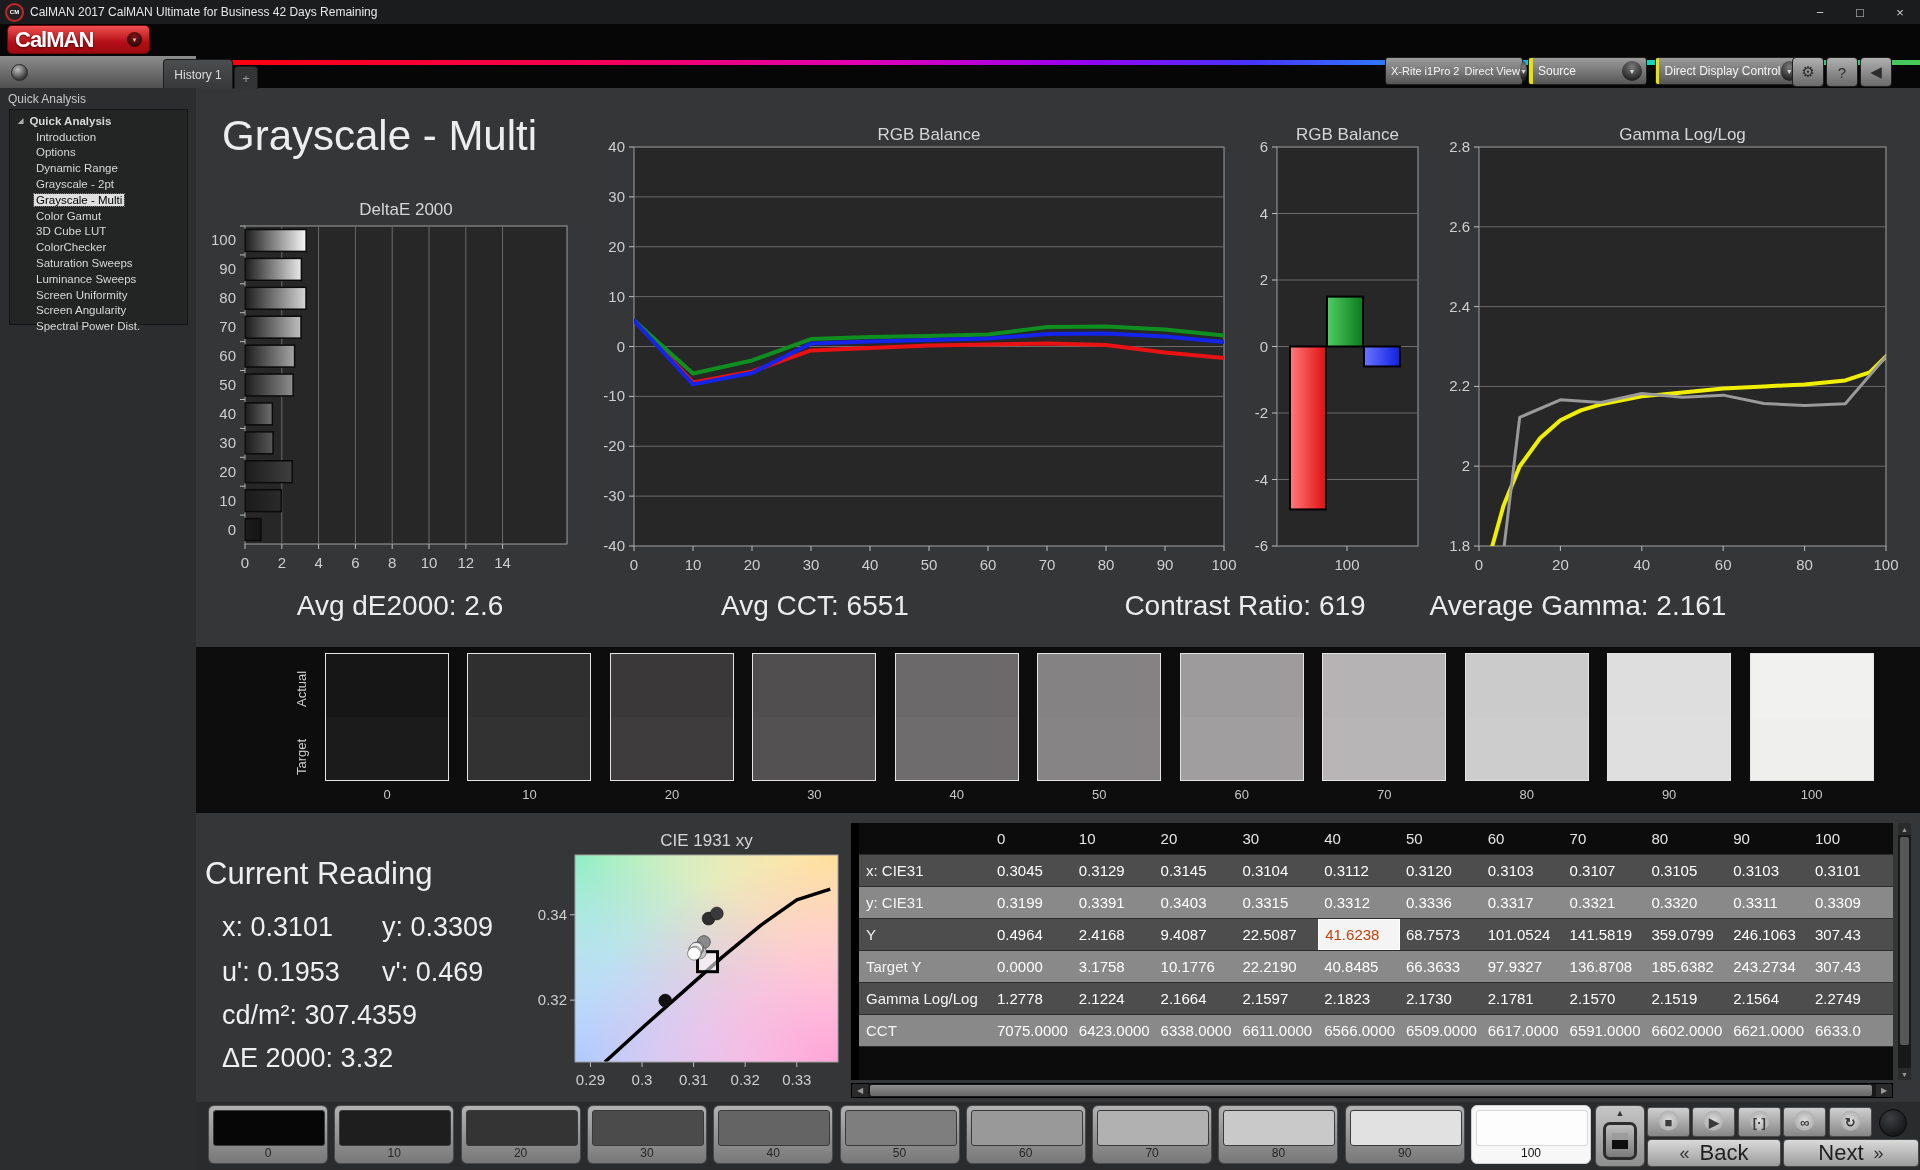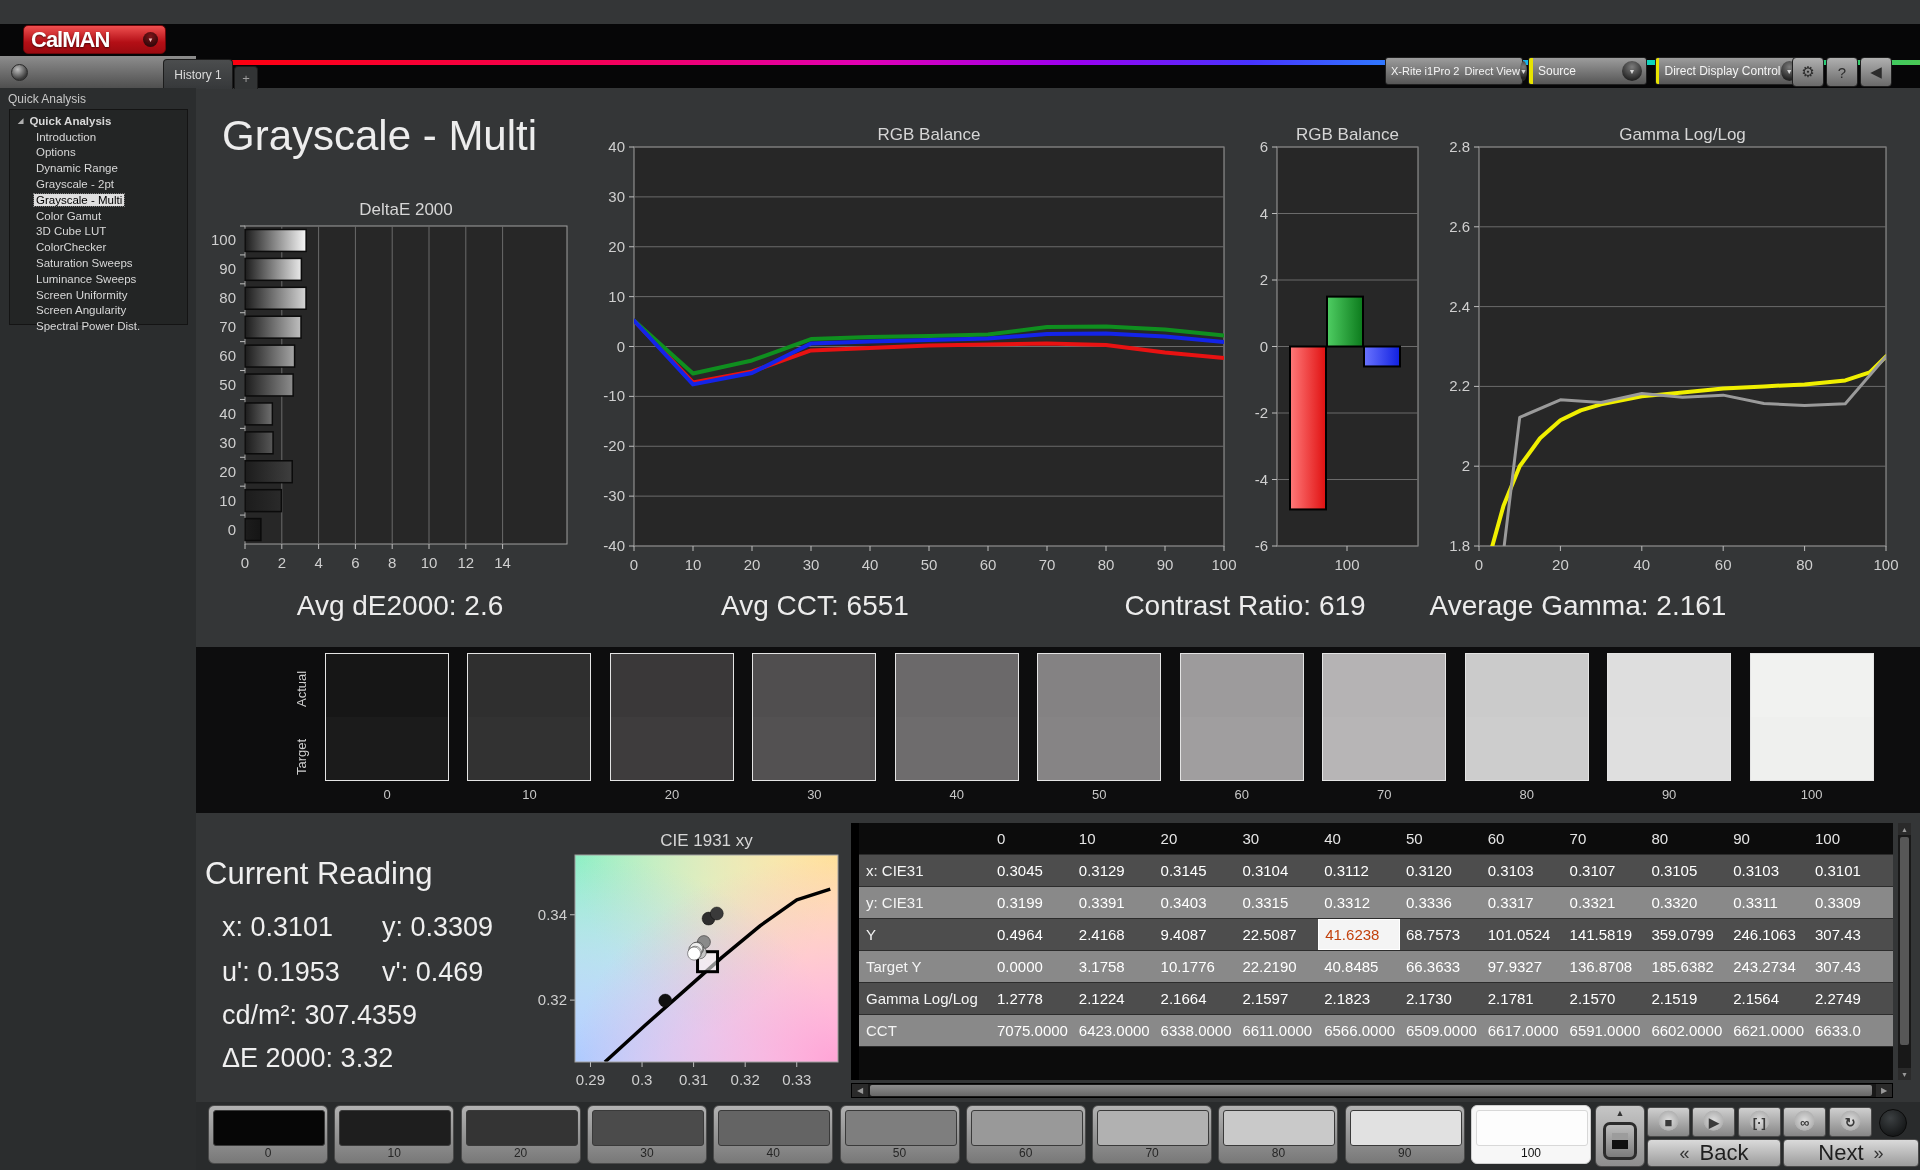--- a/index.html
+++ b/index.html
@@ -5,21 +5,21 @@
   html,body{margin:0;padding:0;background:#000;}
   #app{position:relative;width:1920px;height:1170px;background:#343637;font-family:"Liberation Sans",sans-serif;overflow:hidden;}
   
   #titlebar{position:absolute;left:0;top:0;width:1920px;height:24px;background:#1a1c1d;color:#e8e8e8;display:flex;align-items:center;font-size:12px;}
   #app-icon{width:15px;height:15px;border-radius:50%;background:#222;border:2px solid #c22728;color:#fff;font-size:6px;font-weight:bold;display:flex;align-items:center;justify-content:center;margin:0 6px 0 5px;}
   #win-title{flex:1;}
   .win-btn{width:40px;height:24px;display:flex;align-items:center;justify-content:center;color:#cfcfcf;font-size:13px;}
   
   #topband{position:absolute;left:0;top:24px;width:1920px;height:64px;background:#060607;}
   #rainbow{position:absolute;left:158px;top:36px;width:1762px;height:5px;background:linear-gradient(90deg,#ff0000 0%,#f40058 25%,#e100b4 40%,#9b00f0 52%,#4733ff 62%,#2e7bff 70%,#19b7e8 78%,#0ddbb4 86%,#20d080 93%,#4ac855 100%);}
-  #logo{position:absolute;left:7px;top:25px;width:143px;height:29px;background:linear-gradient(#ef5050,#b40f16 60%,#9c0a10);border:1px solid #70060a;border-radius:5px;display:flex;align-items:center;padding:8px 7px;box-sizing:border-box;margin-left:16px;}
+  #logo{position:absolute;left:7px;top:25px;width:143px;height:29px;background:linear-gradient(#ef5050,#b40f16 60%,#9c0a10);border:1px solid #70060a;border-radius:5px;display:flex;align-items:center;padding:8px 7px;box-sizing:border-box;}
   #logo .lg-text{font-size:22px;font-weight:bold;color:#fff;letter-spacing:-1px;text-shadow:0 1px 2px rgba(0,0,0,.6);flex:1;}
   .red-arrow{width:15px;height:15px;border-radius:50%;background:radial-gradient(circle at 50% 30%,#7e1418,#30080a 75%);color:#f0b8b8;font-size:6px;display:flex;align-items:center;justify-content:center;}
   #sidebar-top{position:absolute;left:0;top:56px;width:196px;height:32px;background:linear-gradient(#8d8d8d,#4f4f4f);}
   #radio-btn{position:absolute;left:11px;top:8px;width:15px;height:15px;border-radius:50%;background:radial-gradient(circle at 38% 30%,#c0c0c0,#3a3a3a 70%);border:1px solid #2a2a2a;}
   #collapse-btn{position:absolute;left:170px;top:6px;color:#1e1e1e;font-size:14px;}
   #tab-history{position:absolute;left:163px;top:59px;width:68px;height:29px;background:linear-gradient(#4b4d4e,#36383a);border:1px solid #1c1c1c;border-bottom:none;border-radius:4px 4px 0 0;color:#dcdcdc;font-size:12px;display:flex;align-items:center;justify-content:center;}
   #tab-add{position:absolute;left:234px;top:66px;width:22px;height:22px;background:#323435;border:1px solid #1c1c1c;border-bottom:none;border-radius:4px 4px 0 0;color:#9c9c9c;font-size:13px;display:flex;align-items:center;justify-content:center;}
   
   .dd{position:absolute;top:57px;height:28px;background:linear-gradient(#9c9c9c,#565656);border:1px solid #1f1f1f;border-radius:3px;color:#f4f4f4;display:flex;align-items:center;box-sizing:border-box;}
   .dd .edge{width:4px;height:100%;border-radius:2px 0 0 2px;}
@@ -91,20 +91,27 @@
   .tbtn{position:absolute;top:5px;width:43px;height:30px;border-radius:3px;border:1px solid #4a4a4a;background:radial-gradient(circle at 50% 45%,#dedede 0%,#b2b2b2 38%,rgba(0,0,0,0) 40%),linear-gradient(#cfcfcf,#868686);color:#3a3a3a;font-size:13px;font-weight:bold;display:flex;align-items:center;justify-content:center;box-sizing:border-box;}
   #led{position:absolute;left:1683px;top:7px;width:28px;height:28px;border-radius:50%;background:radial-gradient(circle at 40% 32%,#3c4042,#17191a 72%);border:1px solid #0a0a0a;box-sizing:border-box;}
   .navbtn{position:absolute;top:37px;height:28px;border-radius:4px;border:1px solid #4a4a4a;background:linear-gradient(#dadada,#9c9c9c);color:#1f1f1f;font-size:22px;display:flex;align-items:center;justify-content:center;gap:10px;box-sizing:border-box;}
   .navbtn .chv{font-size:18px;color:#333;}
 </style>
 </head>
 <body>
 
 <div id="app">
 
+  <div id="titlebar">
+    <div id="app-icon">CM</div>
+    <div id="win-title">CalMAN 2017 CalMAN Ultimate for Business 42 Days Remaining</div>
+    <div class="win-btn">−</div>
+    <div class="win-btn">□</div>
+    <div class="win-btn">×</div>
+  </div>
 
   <div id="topband">
     <div id="rainbow" style="position:absolute;"></div>
   </div>
   <div id="logo">
     <span class="lg-text">CalMAN</span>
     <span class="red-arrow">▼</span>
   </div>
   <div id="sidebar-top">
     <div id="radio-btn"></div>

